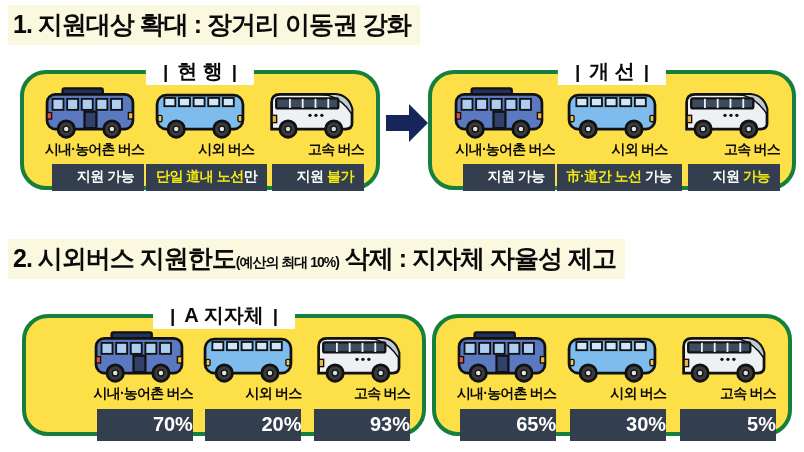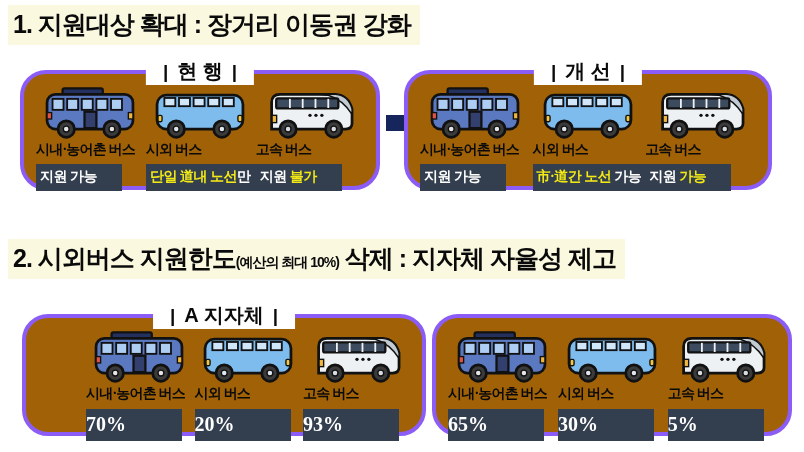--- a/index.html
+++ b/index.html
@@ -8,45 +8,45 @@
     font-family:"Liberation Sans","DejaVu Sans",sans-serif;color:#0a0a0a;
   }
   .title{
     position:absolute;left:8px;font-size:25px;font-weight:800;letter-spacing:-1px;
     background:#fbf8e0;padding:3px 9px 4px 5px;white-space:nowrap;
   }
   .title .small{font-size:14px;font-weight:800;}
   #title1{top:5px;}
   #title2{top:239px;}
   .group-box{
-    position:absolute;border:4px solid #8b5cf6;border-radius:26px;background:#a16207;
+    position:absolute;border:4px solid #15803d;border-radius:26px;background:#fde047;
   }
   #box-current{left:20px;top:70px;width:352px;height:112px;}
-  #box-improved{left:404px;top:70px;width:360px;height:112px;}
+  #box-improved{left:428px;top:70px;width:360px;height:112px;}
   #box-govA{left:22px;top:314px;width:348px;height:114px;padding-left:48px;}
   #box-govB{left:432px;top:314px;width:352px;height:114px;}
   .box-header{
     position:absolute;top:-16px;left:50%;transform:translateX(-50%);
     background:#fff;padding:0 8px;font-size:20px;font-weight:800;white-space:nowrap;
     letter-spacing:0px;line-height:26px;
   }
   .box-header .bar{font-weight:900;margin:0 9px;font-size:19px;}
   .cols{
     display:flex;justify-content:space-between;align-items:flex-start;
     padding:13px 12px 0 12px;
   }
-  .col{width:33%;text-align:left;font-family:Liberation Serif, serif;}
+  .col{width:33%;text-align:right;}
   .bus{width:92px;height:53px;display:block;margin:0 auto;}
   .bus-name{
     font-size:14px;font-weight:800;letter-spacing:-0.8px;white-space:nowrap;margin-top:1px;
   }
   .badge{
     display:inline-block;margin-top:5px;background:#333e4e;color:#fff;
     font-size:14px;font-weight:800;letter-spacing:-0.5px;white-space:nowrap;
-    padding:4px 10px 5px 4px;min-width:72px;
+    padding:4px 10px 5px 10px;min-width:72px;
   }
   .badge-pct{
     display:inline-block;margin-top:6px;background:#333e4e;color:#fff;
     font-size:20px;font-weight:800;width:96px;padding:4px 0 5px 0;
   }
   #arrow{position:absolute;left:386px;top:104px;width:42px;height:38px;}
   .hidden-defs{position:absolute;width:0;height:0;overflow:hidden;}
 </style>
 </head>
 <body>

